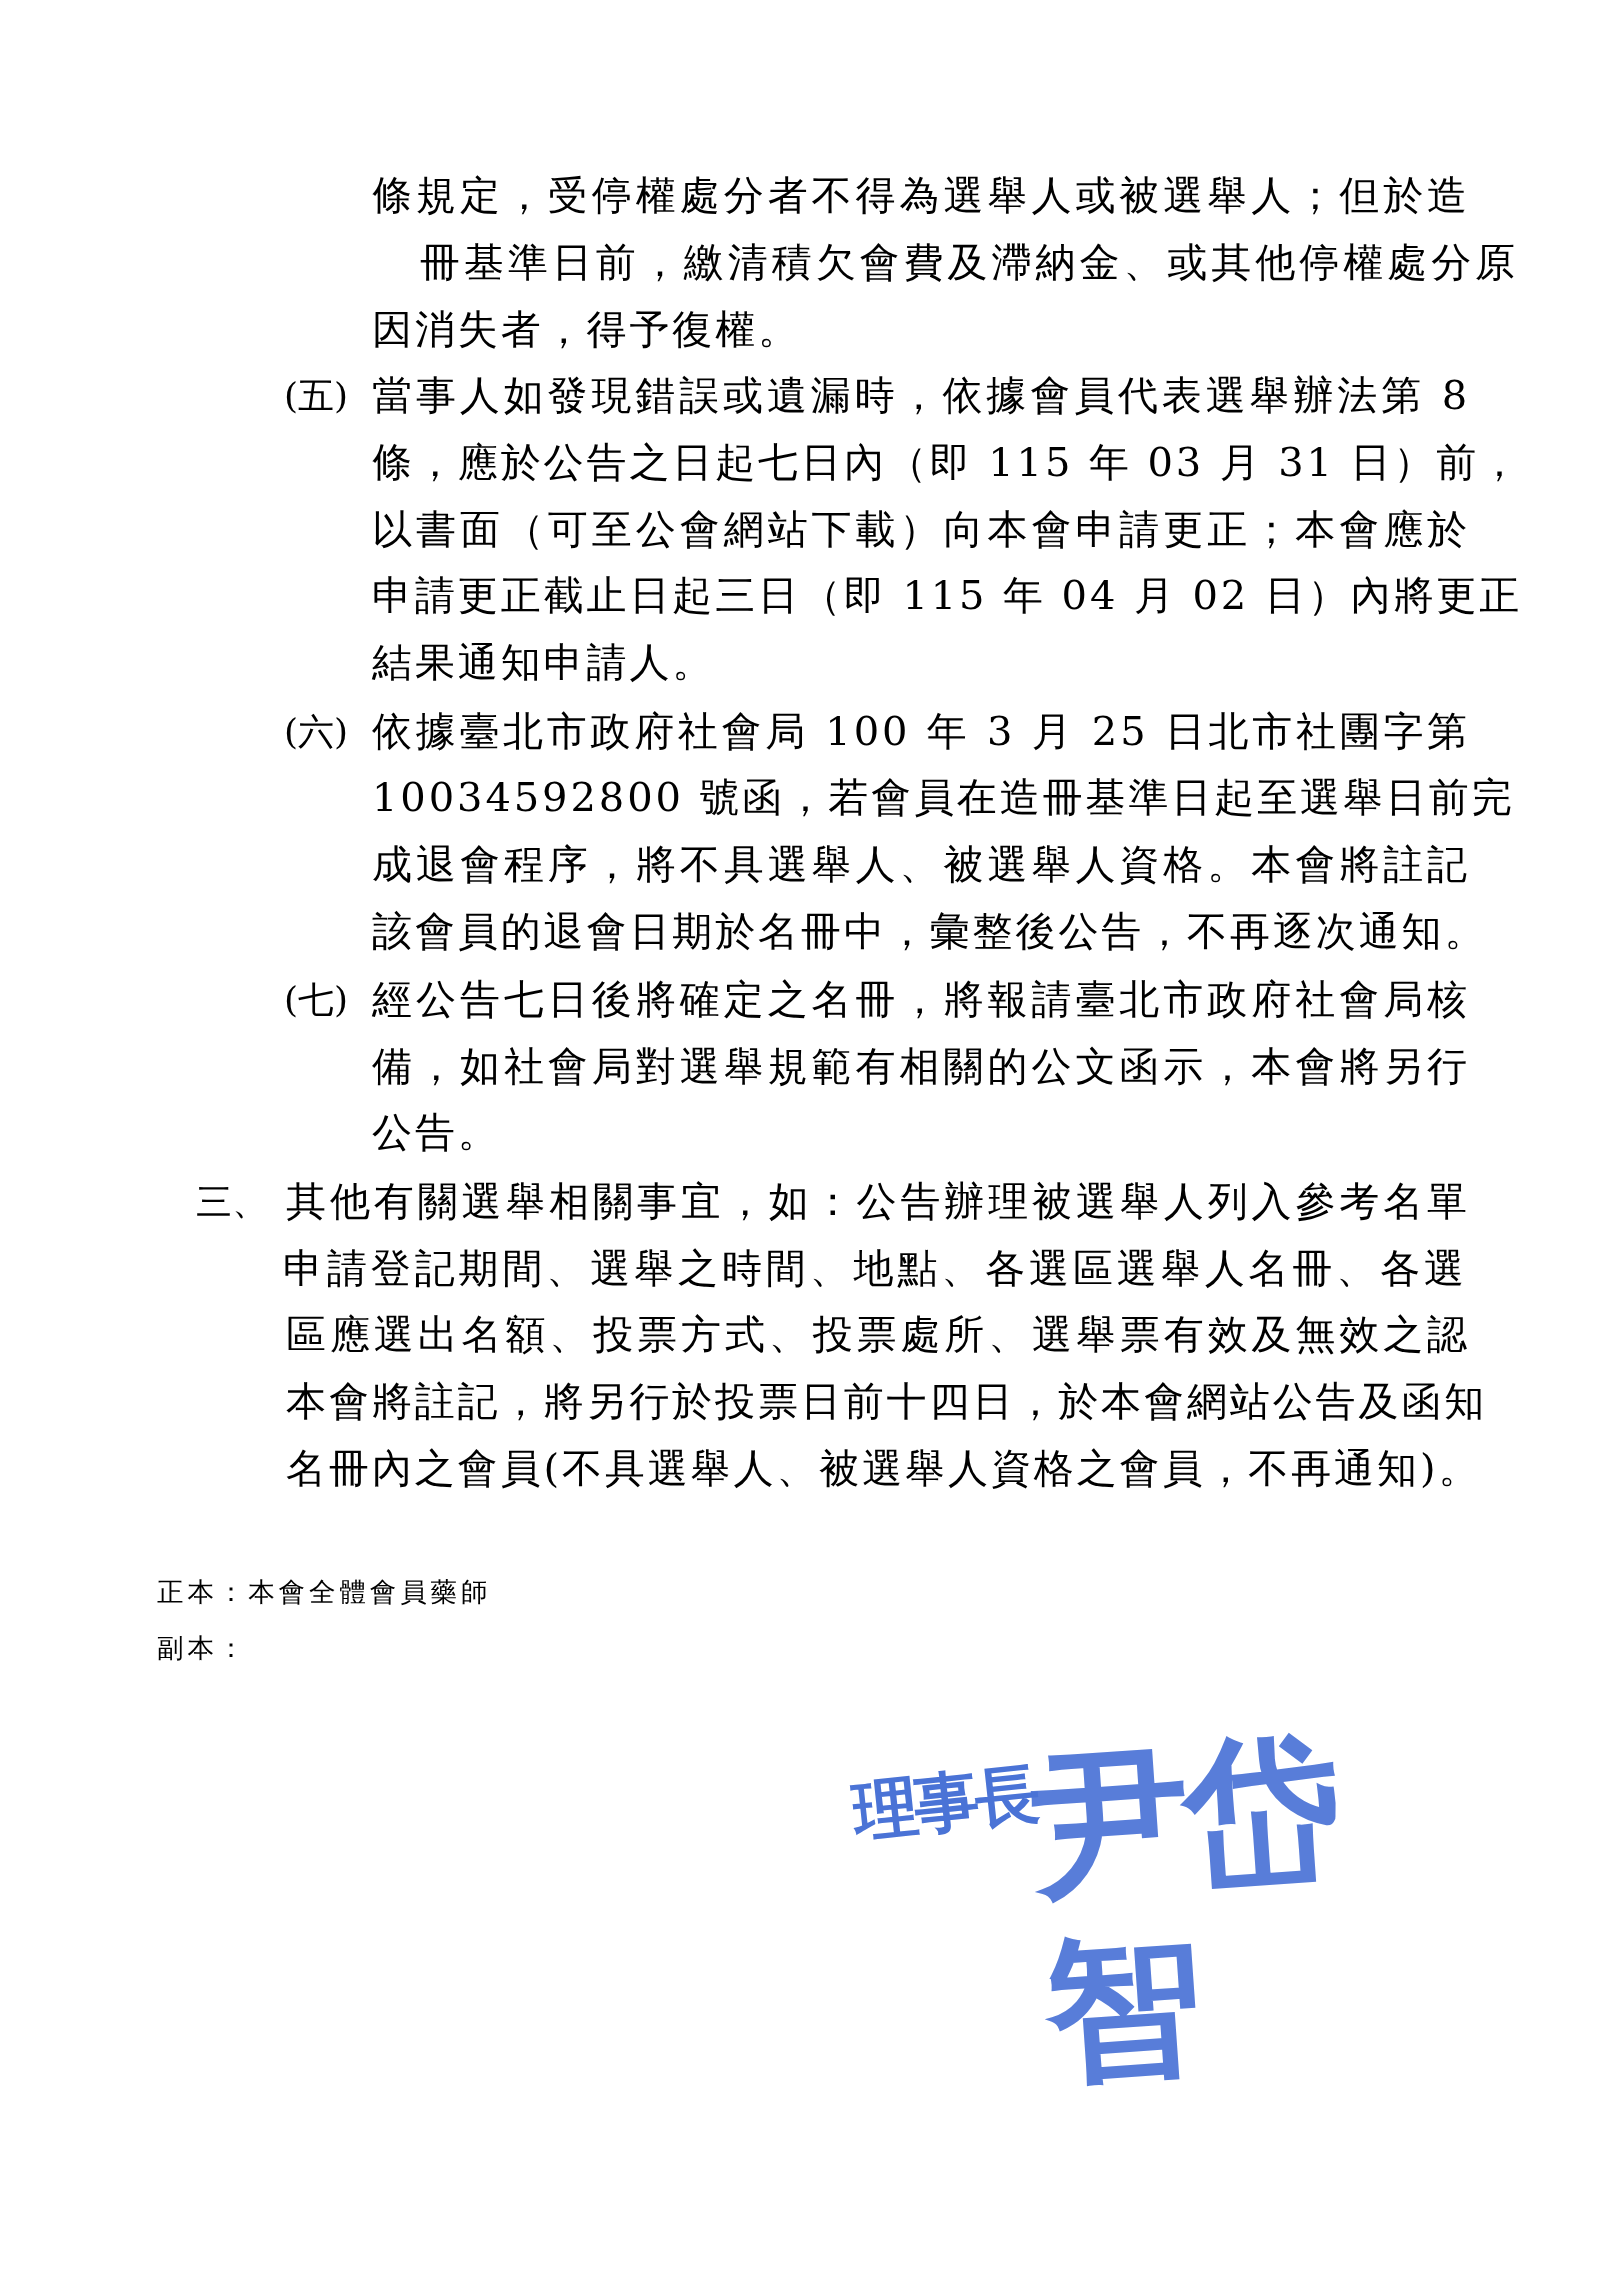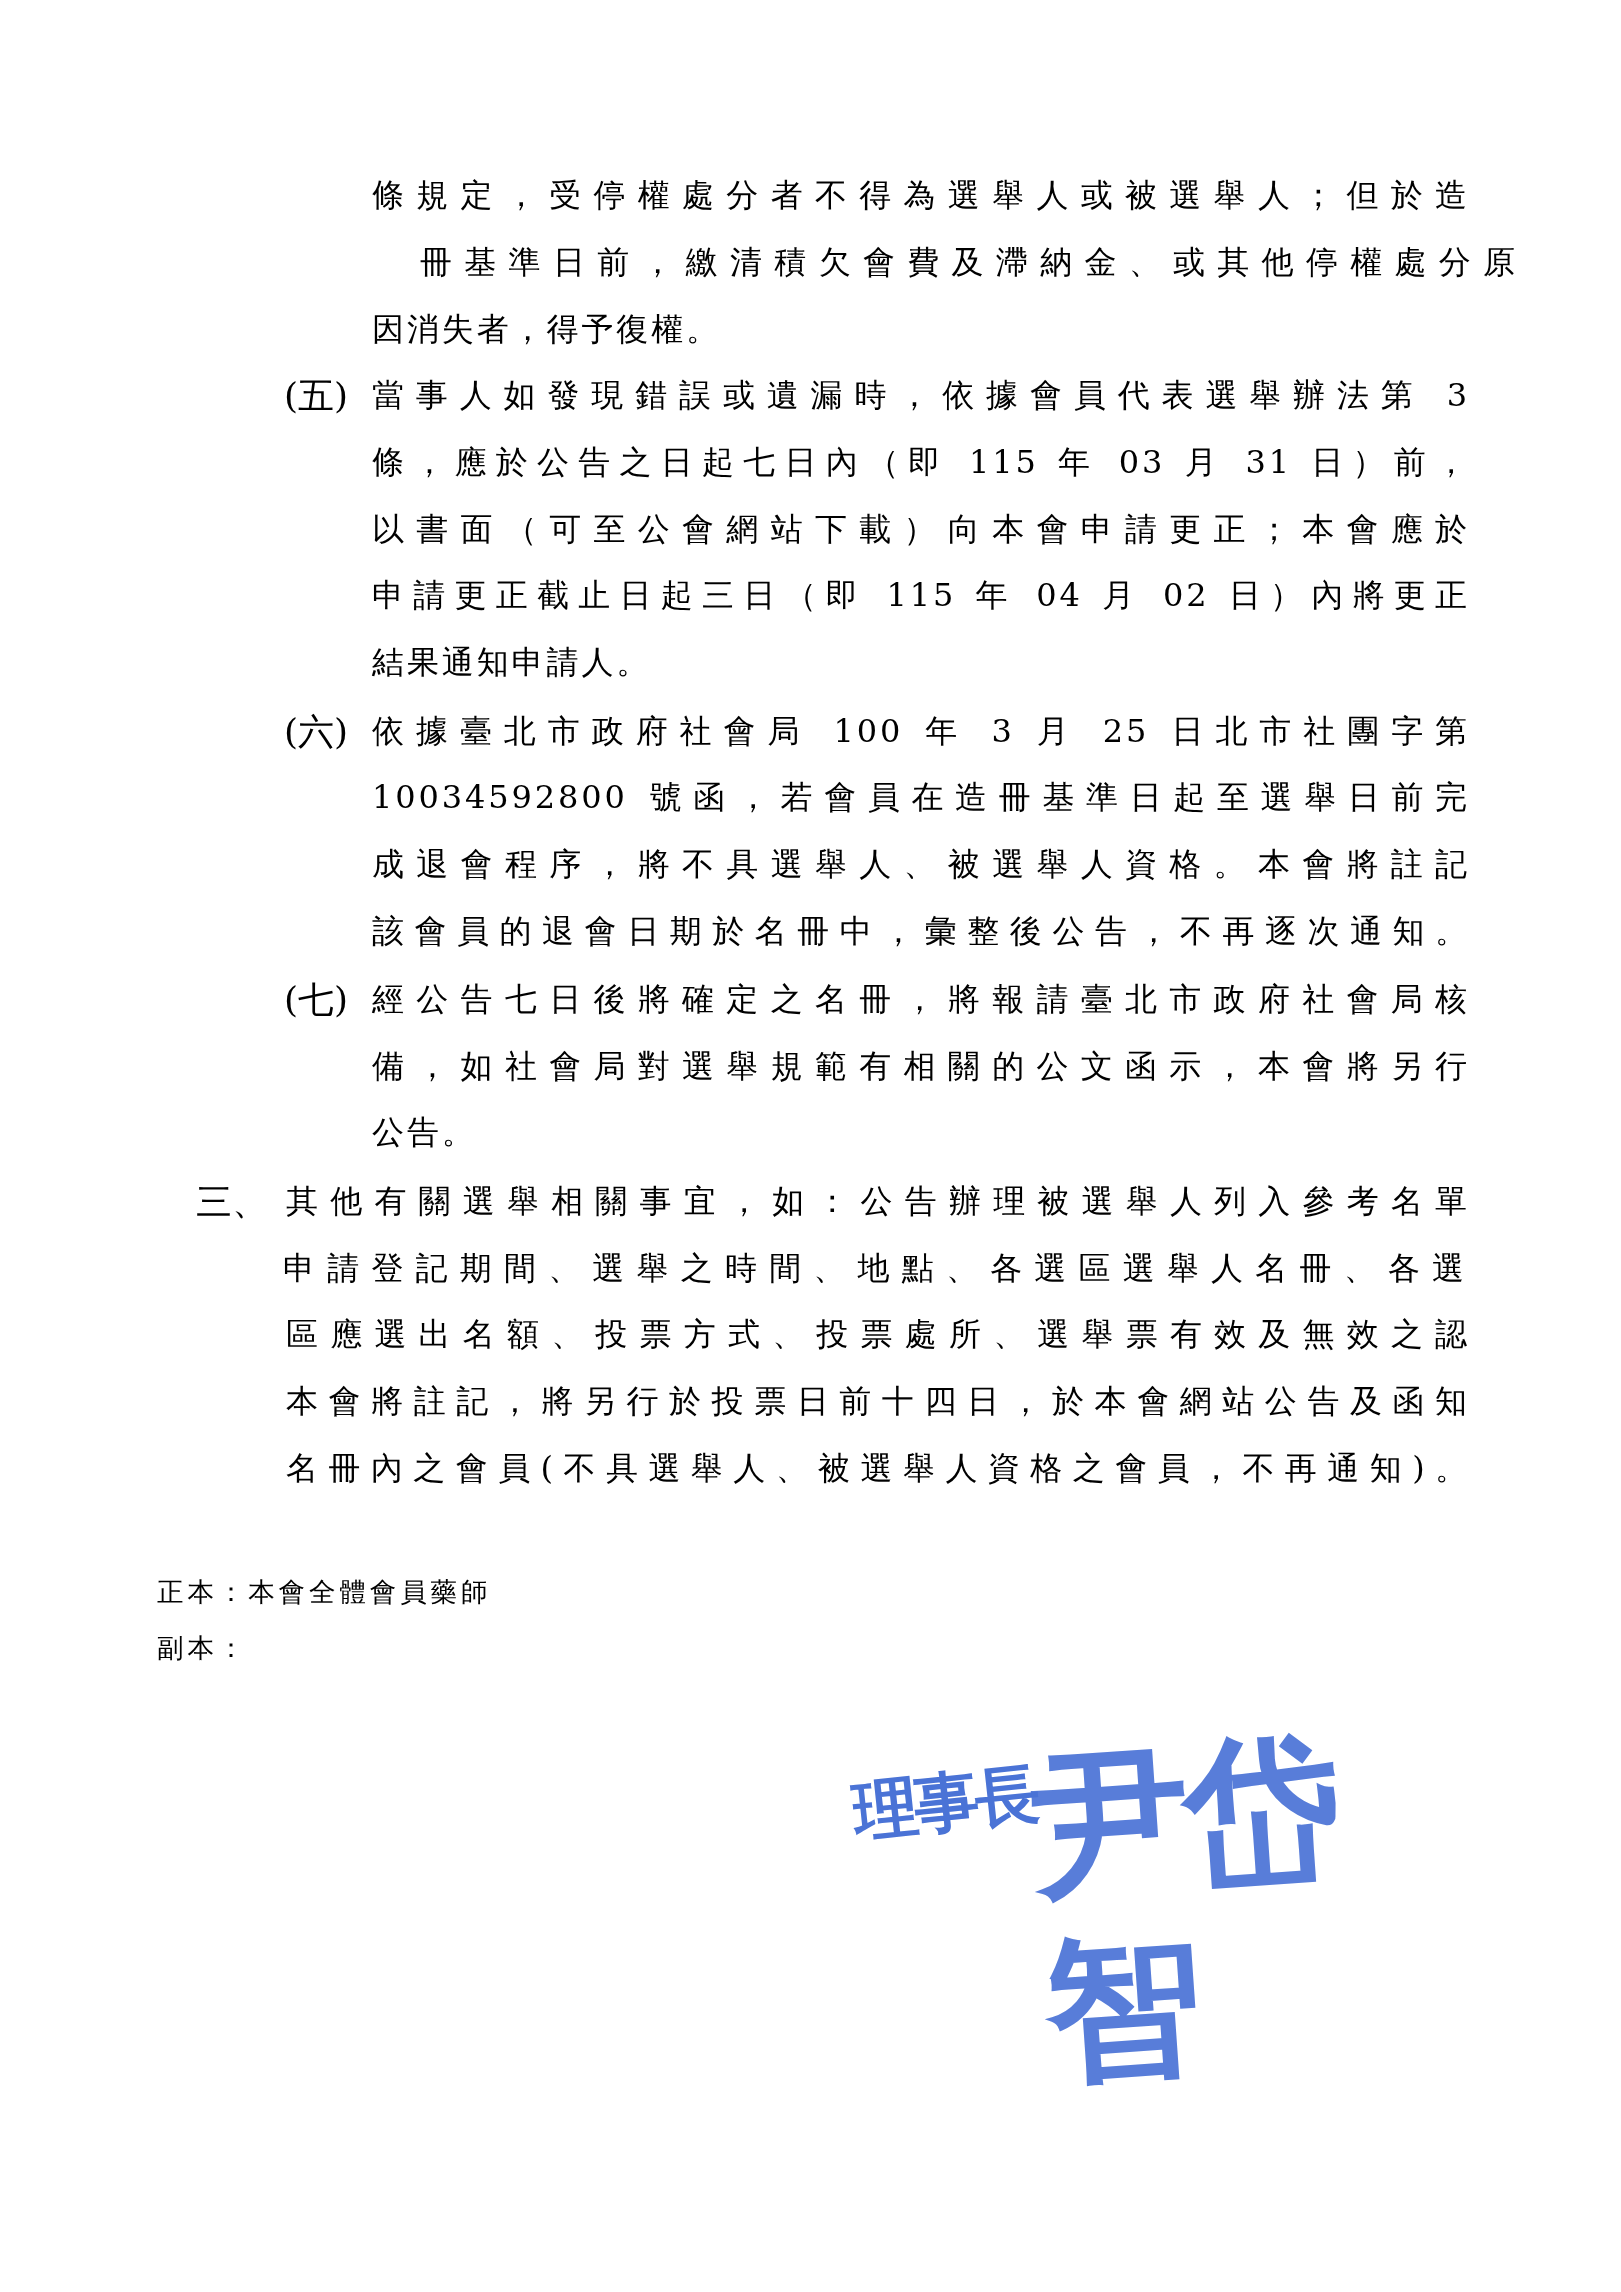--- a/index.html
+++ b/index.html
@@ -6,21 +6,21 @@
     body {
       width: 1621px;
       height: 2293px;
       position: relative;
       overflow: hidden;
       font-family: "DejaVu Serif", "Liberation Serif", serif;
       color: #000000;
     }
     .line {
       position: absolute;
-      font-size: 32px;
+      font-size: 40px;
       line-height: 43px;
       white-space: nowrap;
       letter-spacing: 2.9px;
     }
     .just {
       width: 1098px;
       text-align: justify;
       text-align-last: justify;
     }
     .label {
@@ -72,21 +72,21 @@
 <body>
 
 <div>
   <div class="line just" style="left:372px; top:174px;">條規定，受停權處分者不得為選舉人或被選舉人；但於造</div>
   <div class="line just" style="left:372px; top:241px;margin-left:48px;">冊基準日前，繳清積欠會費及滯納金、或其他停權處分原</div>
   <div class="line" style="left:372px; top:308px;">因消失者，得予復權。</div>
 </div>
 
 <div>
   <div class="label" style="left:284px; top:374px;">(五)</div>
-  <div class="line just" style="left:372px; top:374px;">當事人如發現錯誤或遺漏時，依據會員代表選舉辦法第 3</div>
+  <div class="line just" style="left:372px; top:374px;">當事人如發現錯誤或遺漏時，依據會員代表選舉辦法第 8</div>
   <div class="line just" style="left:372px; top:441px;">條，應於公告之日起七日內（即 115 年 03 月 31 日）前，</div>
   <div class="line just" style="left:372px; top:508px;">以書面（可至公會網站下載）向本會申請更正；本會應於</div>
   <div class="line just" style="left:372px; top:574px;">申請更正截止日起三日（即 115 年 04 月 02 日）內將更正</div>
   <div class="line" style="left:372px; top:641px;">結果通知申請人。</div>
 </div>
 
 <div>
   <div class="label" style="left:284px; top:710px;">(六)</div>
   <div class="line just" style="left:372px; top:710px;">依據臺北市政府社會局 100 年 3 月 25 日北市社團字第</div>
   <div class="line just" style="left:372px; top:776px;">10034592800 號函，若會員在造冊基準日起至選舉日前完</div>

